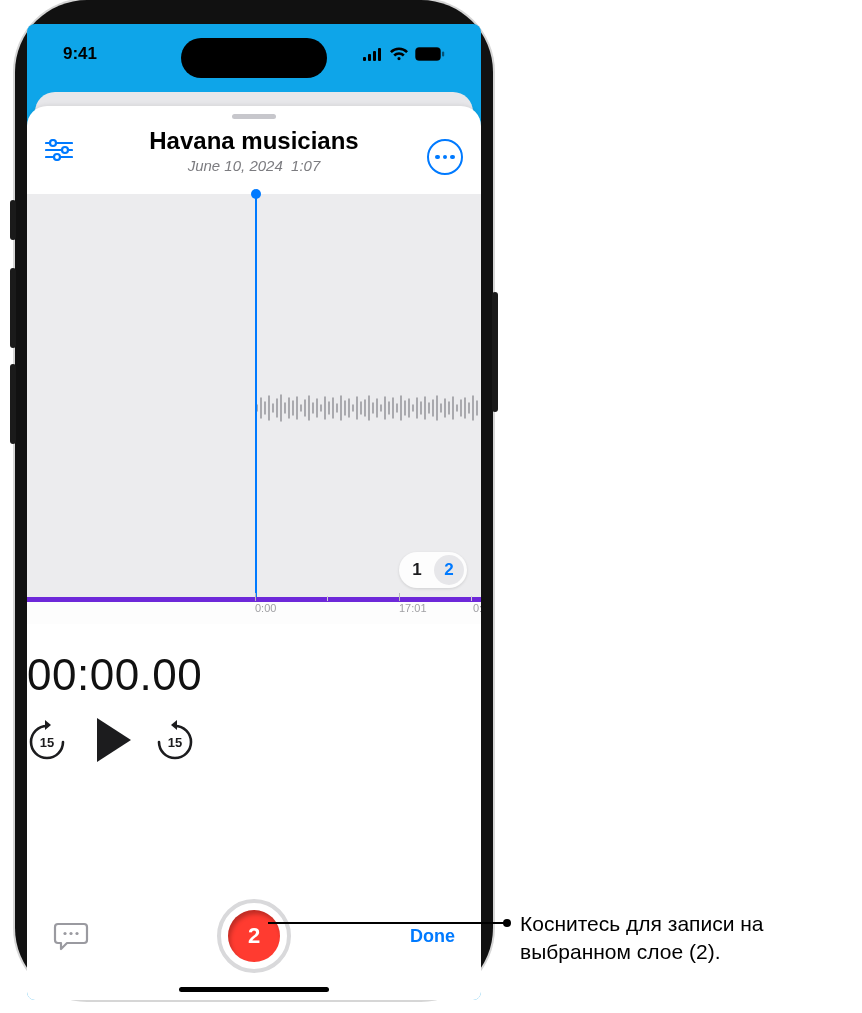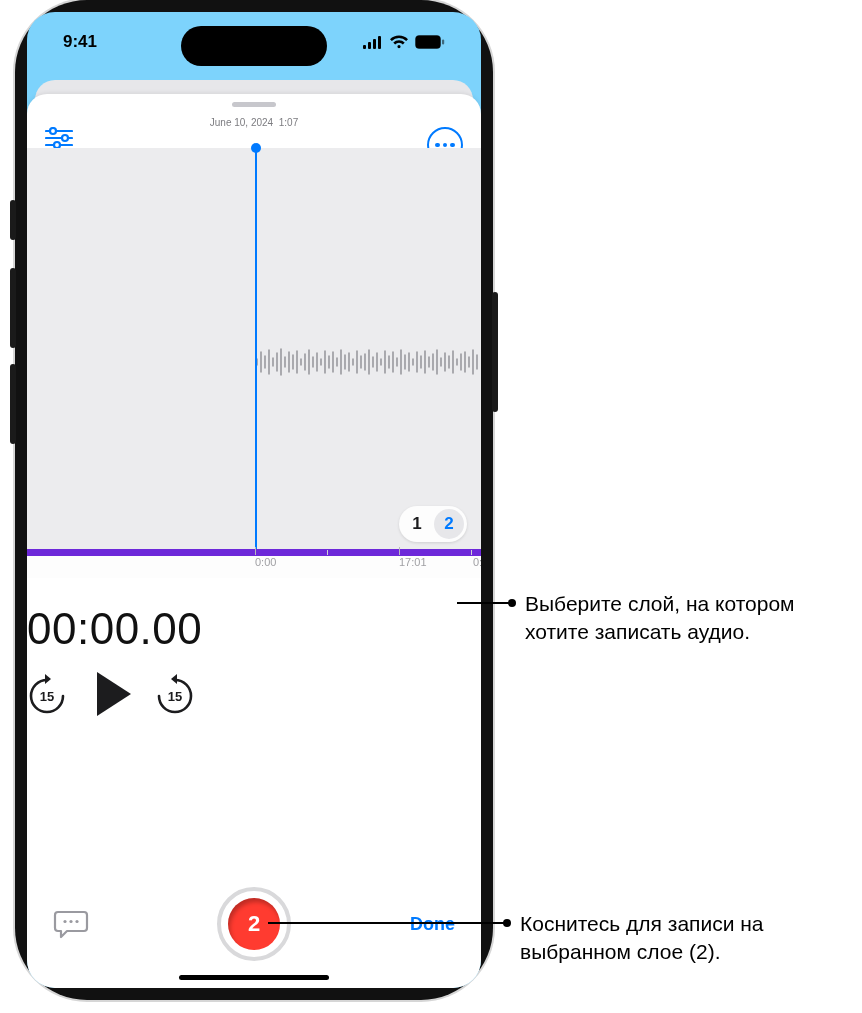--- a/index.html
+++ b/index.html
@@ -16,22 +16,22 @@
     position:absolute;left:15px;top:0;width:478px;height:1000px;
     border-radius:72px;background:#111;box-shadow:0 0 0 2px #d6d6d6;
     padding:12px;box-sizing:border-box;
   }
   .side-btn{position:absolute;background:#1a1a1a;border-radius:3px;}
   .side-btn.r{right:-5px;top:292px;width:6px;height:120px;}
   .side-btn.l1{left:-5px;top:200px;width:6px;height:40px;}
   .side-btn.l2{left:-5px;top:268px;width:6px;height:80px;}
   .side-btn.l3{left:-5px;top:364px;width:6px;height:80px;}
   .screen{
-    position:relative;width:100%;height:100%;border-radius:28px;
-    background:#7dd3fc;overflow:hidden;
+    position:relative;width:100%;height:100%;border-radius:8px;
+    background:#0ea5e9;overflow:hidden;margin-top:12px;
   }
   .island{
     position:absolute;top:14px;left:50%;transform:translateX(-50%);
     width:146px;height:40px;background:#000;border-radius:22px;z-index:50;
   }
 
   
   .statusbar{position:absolute;top:0;left:0;right:0;height:60px;display:flex;align-items:center;justify-content:space-between;padding:0 36px;z-index:40;}
   .sb-time{font-size:17px;font-weight:600;color:#000;}
   .sb-icons{display:flex;align-items:center;gap:6px;}
@@ -43,33 +43,33 @@
   
   .sheet{
     position:absolute;top:82px;left:0;right:0;bottom:0;background:#fff;
     border-radius:20px 20px 0 0;box-shadow:0 -1px 4px rgba(0,0,0,.08);
     display:flex;flex-direction:column;
   }
   .grabber{width:44px;height:5px;background:#c7c7cc;border-radius:3px;margin:8px auto 2px;}
 
   .header{position:relative;padding:6px 18px 8px;text-align:center;}
   .title{font-size:24px;font-weight:700;color:#000;}
-  .subtitle{font-size:10px;color:#7c7c80;margin-top:2px;}
+  .subtitle{font-size:15px;color:#7c7c80;margin-top:2px;font-style:italic;}
   .hdr-left,.hdr-right{position:absolute;top:18px;display:flex;align-items:center;justify-content:center;}
   .hdr-left{left:18px;}
   .hdr-right{right:18px;}
   .more-btn{width:32px;height:32px;border:2.5px solid var(--ios-blue);border-radius:50%;display:flex;align-items:center;justify-content:center;gap:3px;}
   .more-btn span{width:4.5px;height:4.5px;background:var(--ios-blue);border-radius:50%;}
 
   
   .wave-area{position:relative;margin-top:12px;height:430px;background:var(--wave-bg);}
   .wave-area .wave-svg{position:absolute;top:194px;left:0;right:0;height:40px;}
   .playhead-line{position:absolute;left:228px;top:0;bottom:22px;width:2px;background:var(--ios-blue);}
   .playhead-dot{position:absolute;left:224px;top:-5px;width:10px;height:10px;background:var(--ios-blue);border-radius:50%;}
-  .time-ruler{position:absolute;left:0;right:0;bottom:0;height:22px;background:#fdfdfd;border-top:7px solid #6d28d9;display:flex;align-items:flex-start;}
+  .time-ruler{position:absolute;left:0;right:0;bottom:0;height:22px;background:#fdfdfd;border-top:5px solid #6d28d9;display:flex;align-items:flex-start;}
   .ruler-tick{position:absolute;top:0;font-size:11px;color:#a0a0a4;}
   .ruler-tick:before{content:"";position:absolute;top:-9px;left:0;width:1px;height:8px;background:#b8b8bc;}
   .minor-tick{position:absolute;top:-6px;width:1px;height:5px;background:#cfcfd3;}
 
   
   .layer-switch{
     position:absolute;right:14px;bottom:36px;
     background:#fdfdfd;border-radius:20px;padding:3px;display:flex;gap:2px;
     box-shadow:0 1px 3px rgba(0,0,0,.12);
   }
@@ -148,20 +148,21 @@
           <div class="hdr-left">
             <svg width="28" height="22" viewBox="0 0 28 22" fill="none" stroke="#007aff" stroke-width="2.2" stroke-linecap="round">
               <line x1="1" y1="4" x2="27" y2="4"></line>
                 <circle cx="8" cy="4" r="3" fill="#fff"></circle>
               <line x1="1" y1="11" x2="27" y2="11"></line>
                 <circle cx="20" cy="11" r="3" fill="#fff"></circle>
               <line x1="1" y1="18" x2="27" y2="18"></line>
                 <circle cx="12" cy="18" r="3" fill="#fff"></circle>
             </svg>
           </div>
+          <div class="title">Havana musicians</div>
           <div class="subtitle">
             <span>June 10, 2024</span>&nbsp;&nbsp;<span>1:07</span>
           </div>
           <div class="hdr-right">
             <div class="more-btn">
                 <span></span>
                 <span></span>
                 <span></span>
               </div>
           </div>
@@ -281,23 +282,19 @@
             <div class="record-inner">2</div>
           </div>
           <div class="done">Done</div>
         </div>
 
         <div class="home-bar"></div>
       </div>
     </div>
   </div>
 
-  <div class="callout" style="left:525px;top:590px;width:330px;">
-    <div class="line" style="left:-68px;top:12px;width:58px;"></div>
-    <span>Выберите слой, на котором хотите записать аудио.</span>
-  </div>
 
   <div class="callout" style="left:520px;top:870px;width:330px;margin-top:40px;">
     <div class="line" style="left:-252px;top:12px;width:242px;"></div>
     <span>Коснитесь для записи на выбранном слое (2).</span>
   </div>
 
 </div>
 
 </body></html>

